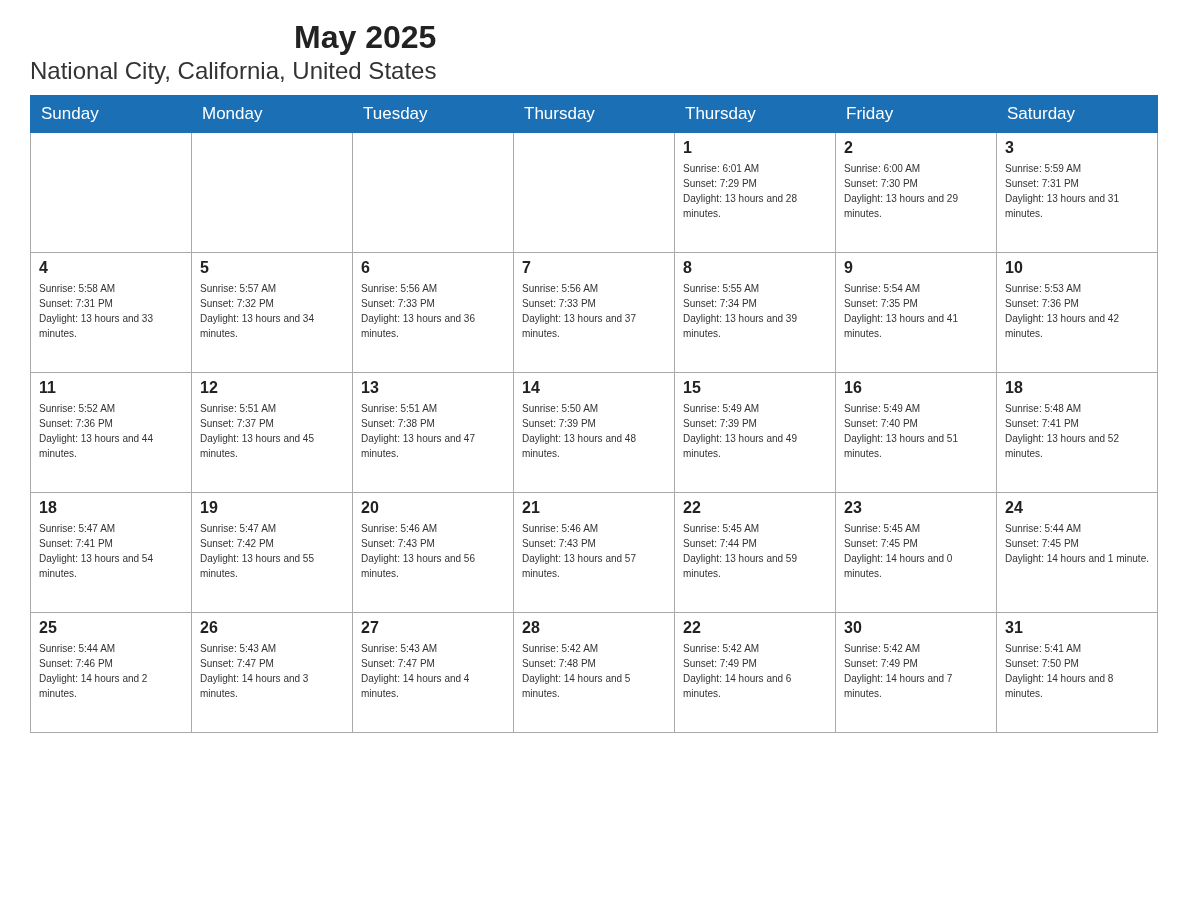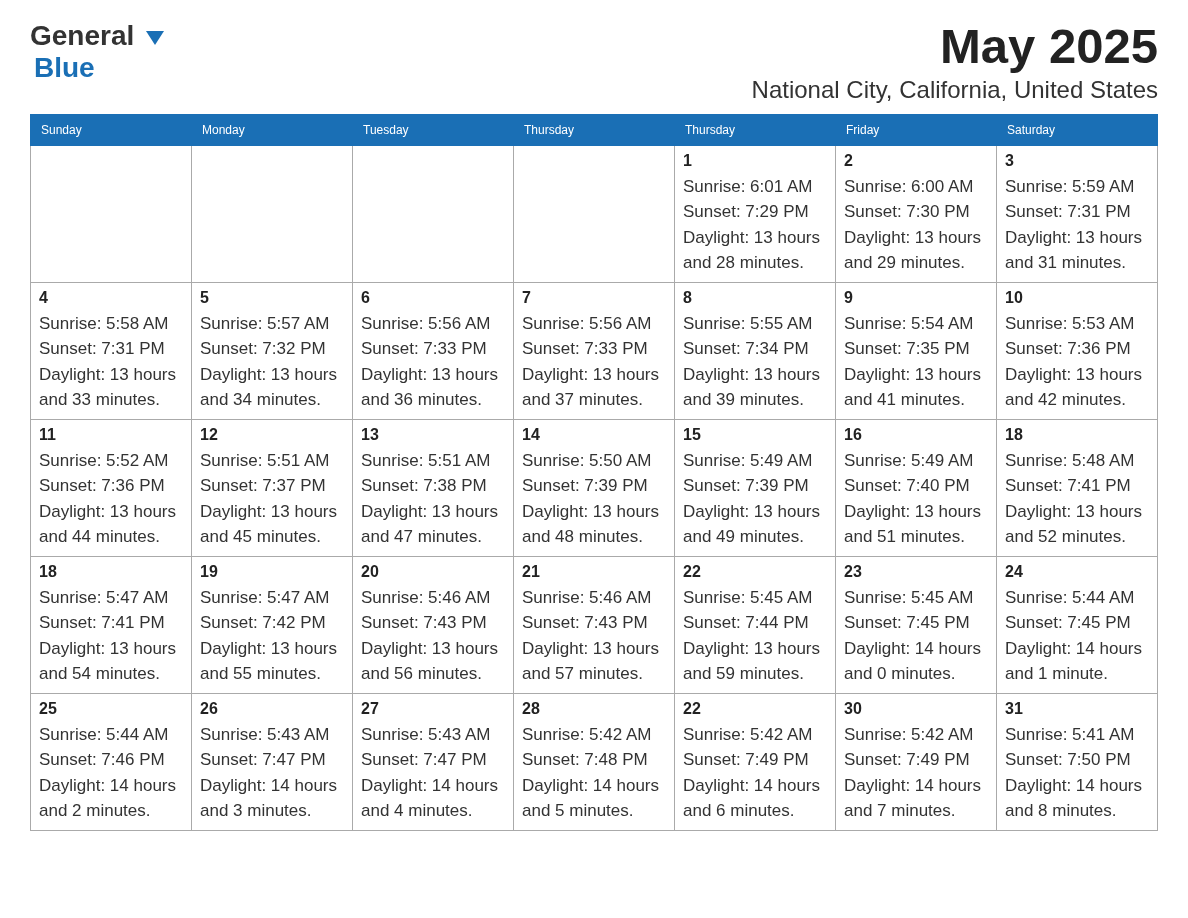--- a/index.html
+++ b/index.html
@@ -23,81 +23,70 @@
     }
     .logo-text {
       font-size: 28px;
       font-weight: bold;
       color: #333;
     }
     .title-area {
       text-align: right;
     }
     .month-title {
-      font-size: 49px;
+      font-size: 32px;
       font-weight: bold;
       color: #222;
       line-height: 1.1;
     }
     .location {
       font-size: 24px;
       color: #333;
       margin-top: 2px;
     }
     .calendar {
       width: 100%;
       border-collapse: collapse;
       margin-top: 10px;
     }
     .calendar th {
       background-color: #1a6fb5;
       color: #fff;
       padding: 8px 10px;
       text-align: left;
-      font-size: 12px;
+      font-size: 17px;
       font-weight: normal;
       border: 1px solid #1a6fb5;
     }
     .calendar td {
       border: 1px solid #aaa;
       vertical-align: top;
       padding: 6px 8px;
       width: 14.28%;
       height: 120px;
     }
     .day-num {
       font-size: 16px;
       font-weight: bold;
       color: #222;
       margin-bottom: 4px;
     }
     .day-info {
-      font-size: 17px;
+      font-size: 10px;
       color: #333;
       line-height: 1.5;
     }
     .empty-cell {
       background: #fff;
     }
   </style>
 </head>
 <body>
 
 <div class="header">
-  <div class="logo">
-    <div style="display:flex; align-items:center;">
-      <span class="logo-text">
-        General
-        <svg width="22" height="22" viewBox="0 0 22 22" style="display:inline-block;vertical-align:middle;margin-left:2px;">
-          <polygon points="2,4 20,4 11,18" fill="#1a6fb5"></polygon>
-        </svg>
-      </span>
-    </div>
-    <span style="font-size:28px;font-weight:bold;color:#1a6fb5;margin-left:4px;">Blue</span>
-  </div>
   <div class="title-area">
     <div class="month-title">May 2025</div>
     <div class="location">National City, California, United States</div>
   </div>
 </div>
 
 <table class="calendar">
   <thead>
     <tr>
     <th>Sunday</th>

